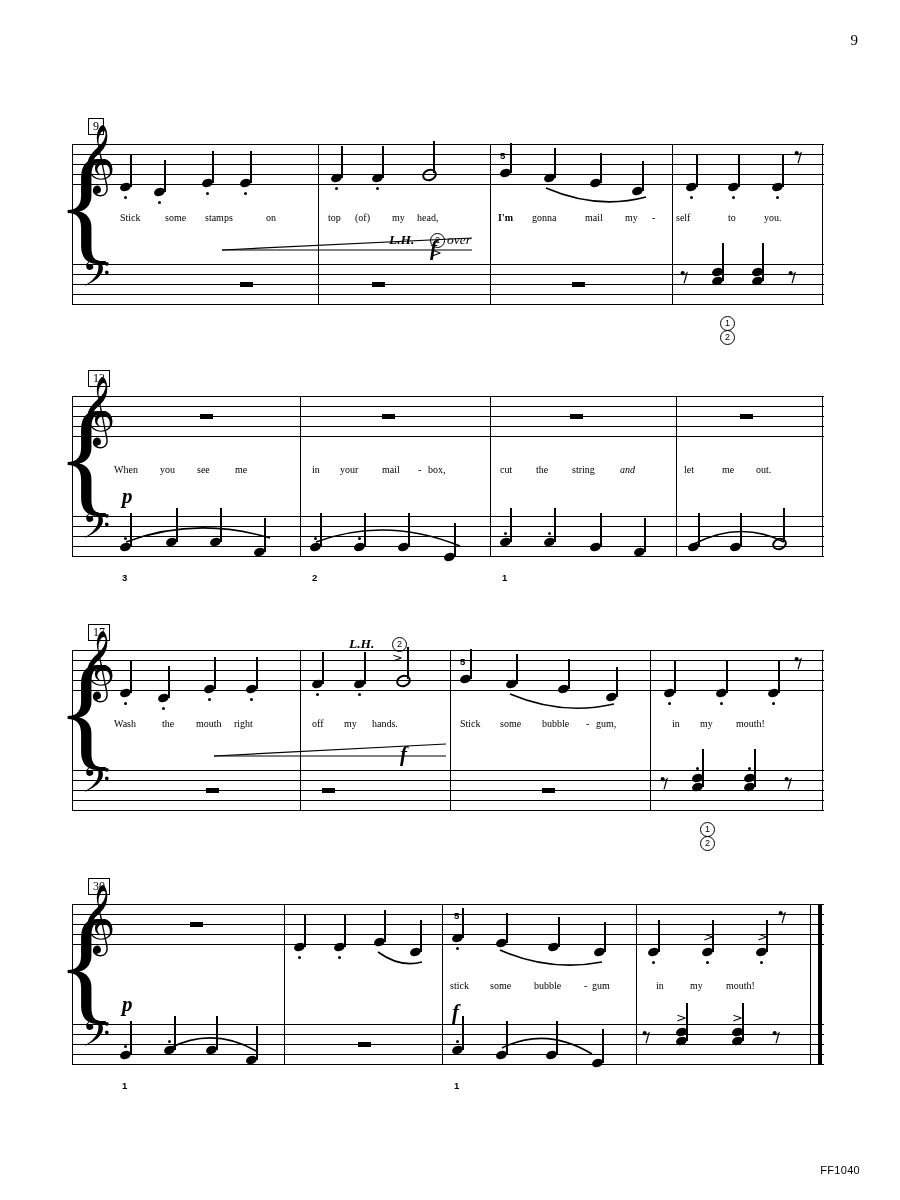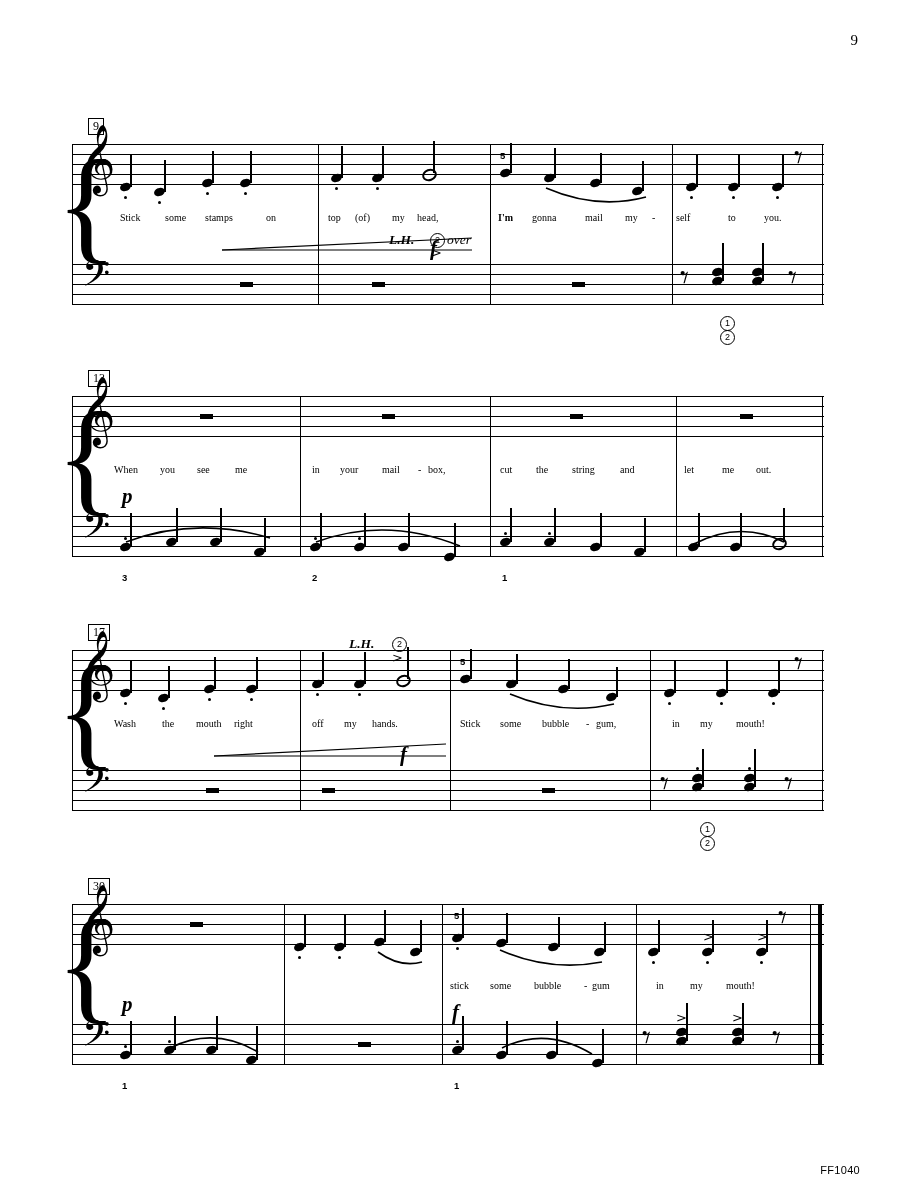--- a/index.html
+++ b/index.html
@@ -320,21 +320,21 @@
     <div class="lyric" style="left:125px; top:68px;">see</div>
     <div class="lyric" style="left:163px; top:68px;">me</div>
     <div class="lyric" style="left:240px; top:68px;">in</div>
     <div class="lyric" style="left:268px; top:68px;">your</div>
     <div class="lyric" style="left:310px; top:68px;">mail</div>
     <div class="lyric" style="left:346px; top:68px;">-</div>
     <div class="lyric" style="left:356px; top:68px;">box,</div>
     <div class="lyric" style="left:428px; top:68px;">cut</div>
     <div class="lyric" style="left:464px; top:68px;">the</div>
     <div class="lyric" style="left:500px; top:68px;">string</div>
-    <div class="lyric" style="left:548px; top:68px;">and</div>
+    <div class="lyric" style="left:548px; top:68px;font-style:italic;">and</div>
     <div class="lyric" style="left:612px; top:68px;">let</div>
     <div class="lyric" style="left:650px; top:68px;">me</div>
     <div class="lyric" style="left:684px; top:68px;">out.</div>
 
     <div class="dyn" style="left:50px; top:88px;">p</div>
 
     <div class="note" style="left:48px; top:147px;">
         <div class="head"></div>
         <div class="stem" style="left:10px; top:-30px; height:34px;"></div>
         <div class="dot-below" style="left:4px; top:-6px;"></div>

